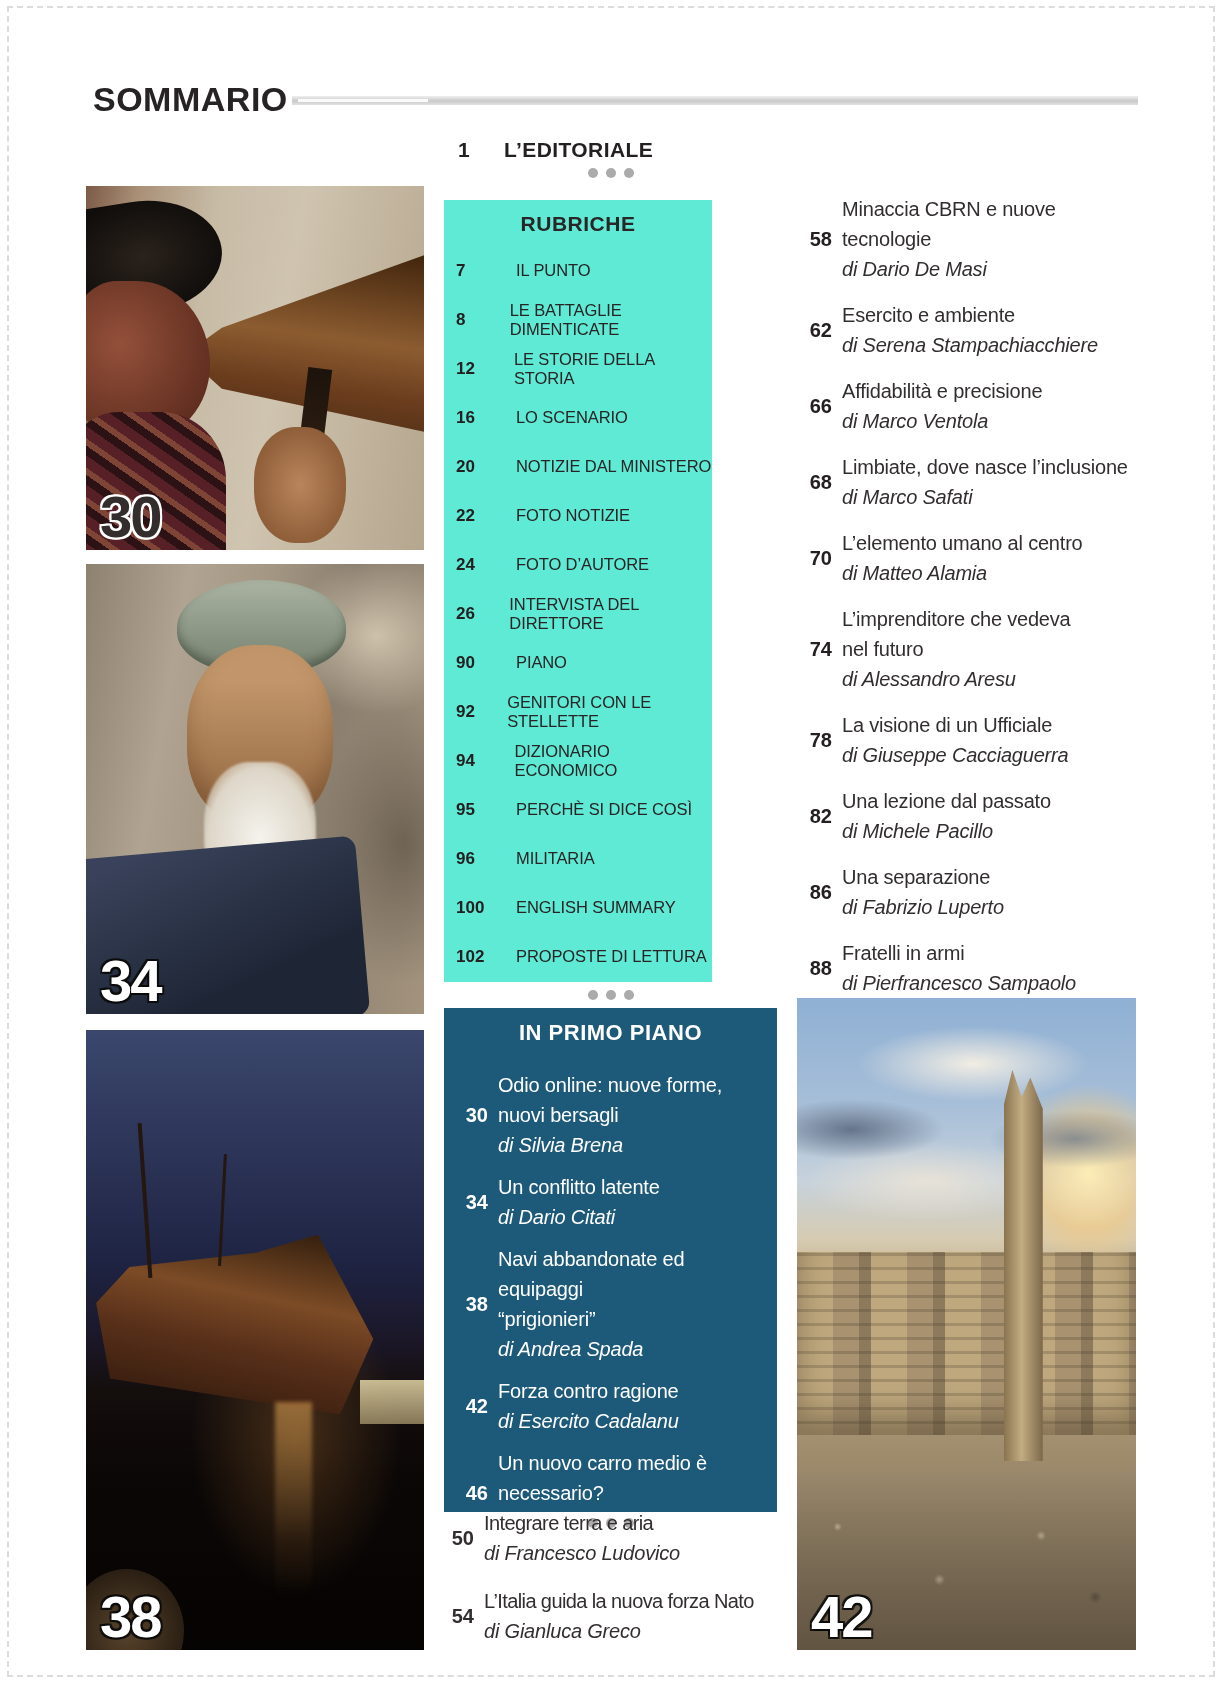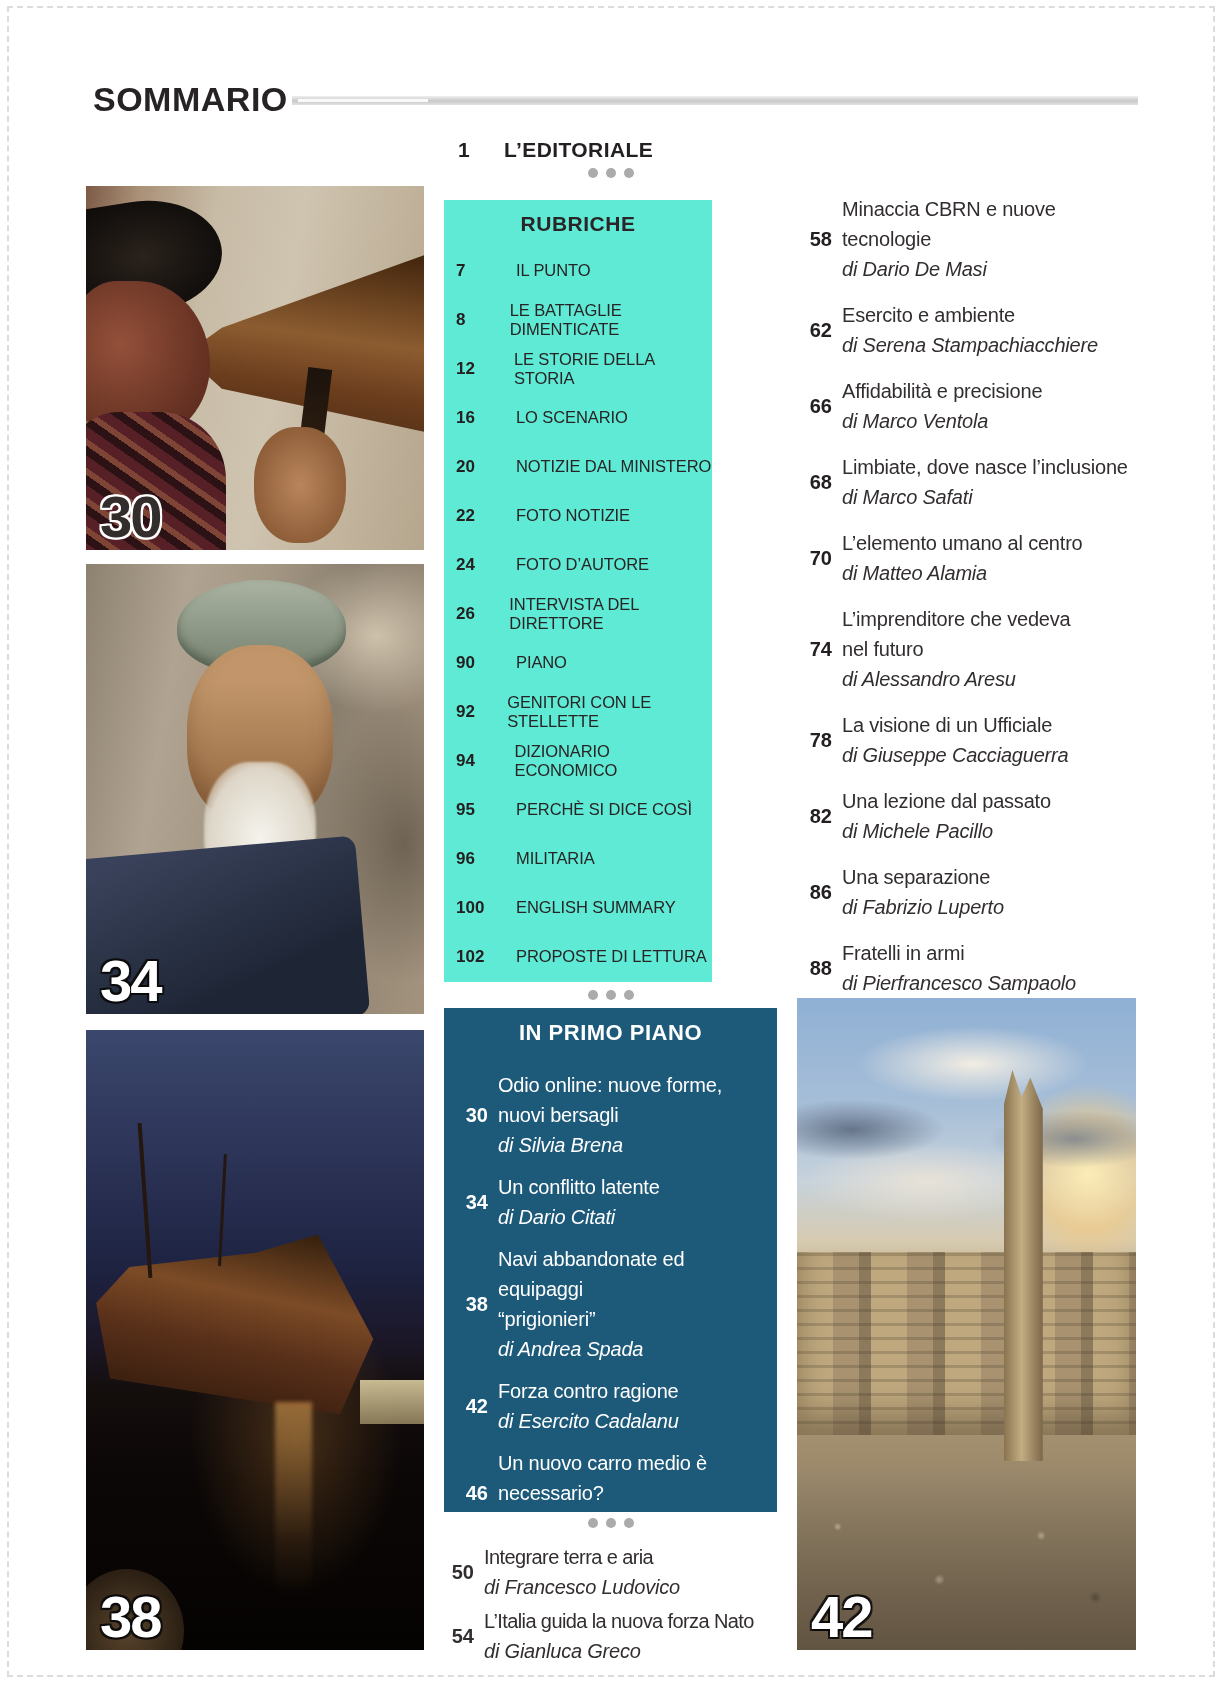--- a/index.html
+++ b/index.html
@@ -37,21 +37,21 @@
   .entry .num{font-weight:bold;font-size:20px;line-height:30px;width:32px;text-align:right;margin-right:10px;flex:none;}
   .entry .txt{font-size:20px;line-height:30px;}
   .entry .t{white-space:pre-line;letter-spacing:-.2px;}
   .entry .a{font-style:italic;letter-spacing:-.2px;}
 
   
   .rightcol{position:absolute;left:800px;top:194px;width:345px;display:flex;flex-direction:column;gap:16px;color:#322e2f;}
   .rightcol .entry .num{color:#242021;}
 
   
-  .bottomcol{position:absolute;left:444px;top:1542px;width:340px;display:flex;flex-direction:column;gap:4px;color:#322e2f;}
+  .bottomcol{position:absolute;left:444px;top:1508px;width:340px;display:flex;flex-direction:column;gap:18px;color:#322e2f;}
   .bottomcol .entry .num{width:30px;margin-right:10px;}
   .bottomcol .entry .t{letter-spacing:-.6px;}
 
   
   .photo{position:absolute;overflow:hidden;background:#999;}
   .photo-num{position:absolute;left:14px;bottom:4px;font-size:58px;font-weight:bold;letter-spacing:-2px;line-height:1;}
   .photo-num.dark{color:#332e2b;text-shadow:-2px -2px 0 #fff,2px -2px 0 #fff,-2px 2px 0 #fff,2px 2px 0 #fff,0 2px 0 #fff,0 -2px 0 #fff,2px 0 0 #fff,-2px 0 0 #fff;}
   .photo-num.light{color:#fff;text-shadow:-2px -2px 0 rgba(10,10,10,.8),2px -2px 0 rgba(10,10,10,.8),-2px 2px 0 rgba(10,10,10,.8),2px 2px 0 rgba(10,10,10,.8),0 2px 0 rgba(10,10,10,.8),0 -2px 0 rgba(10,10,10,.8);}
 
   

